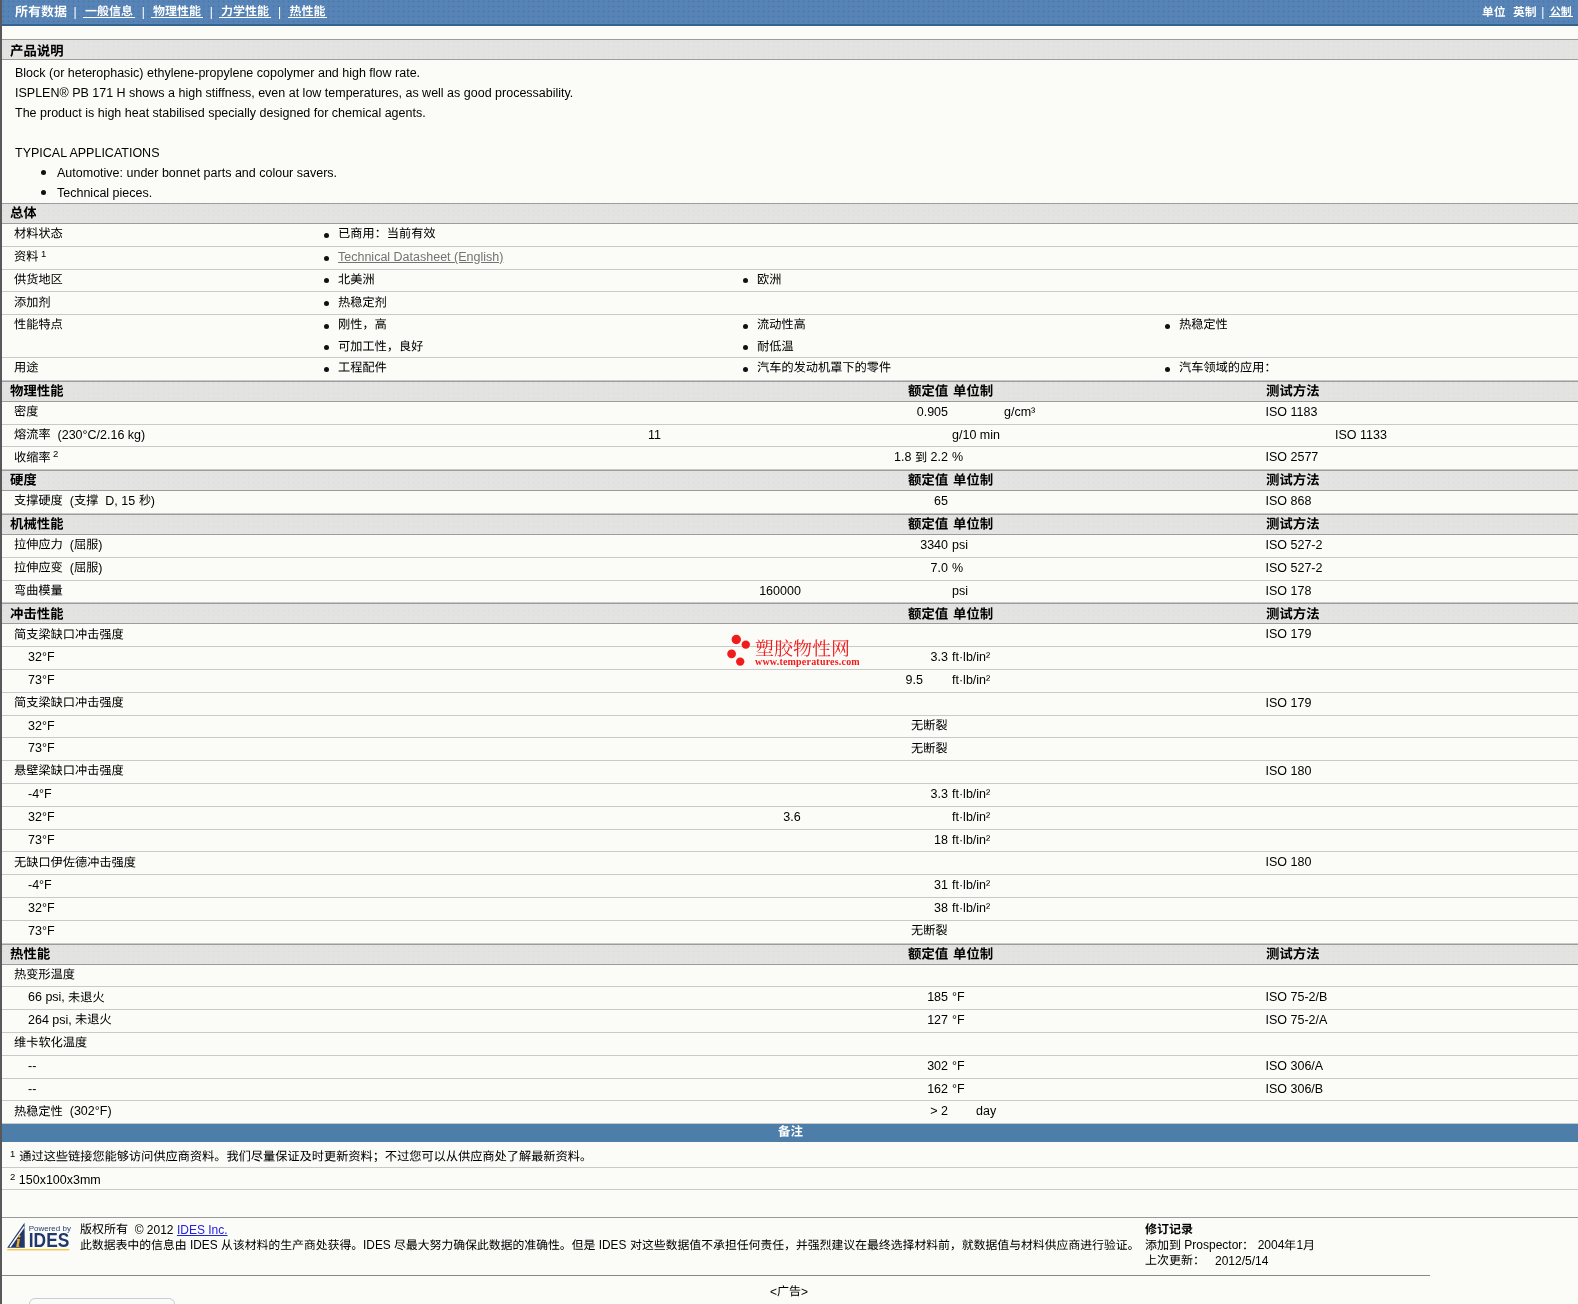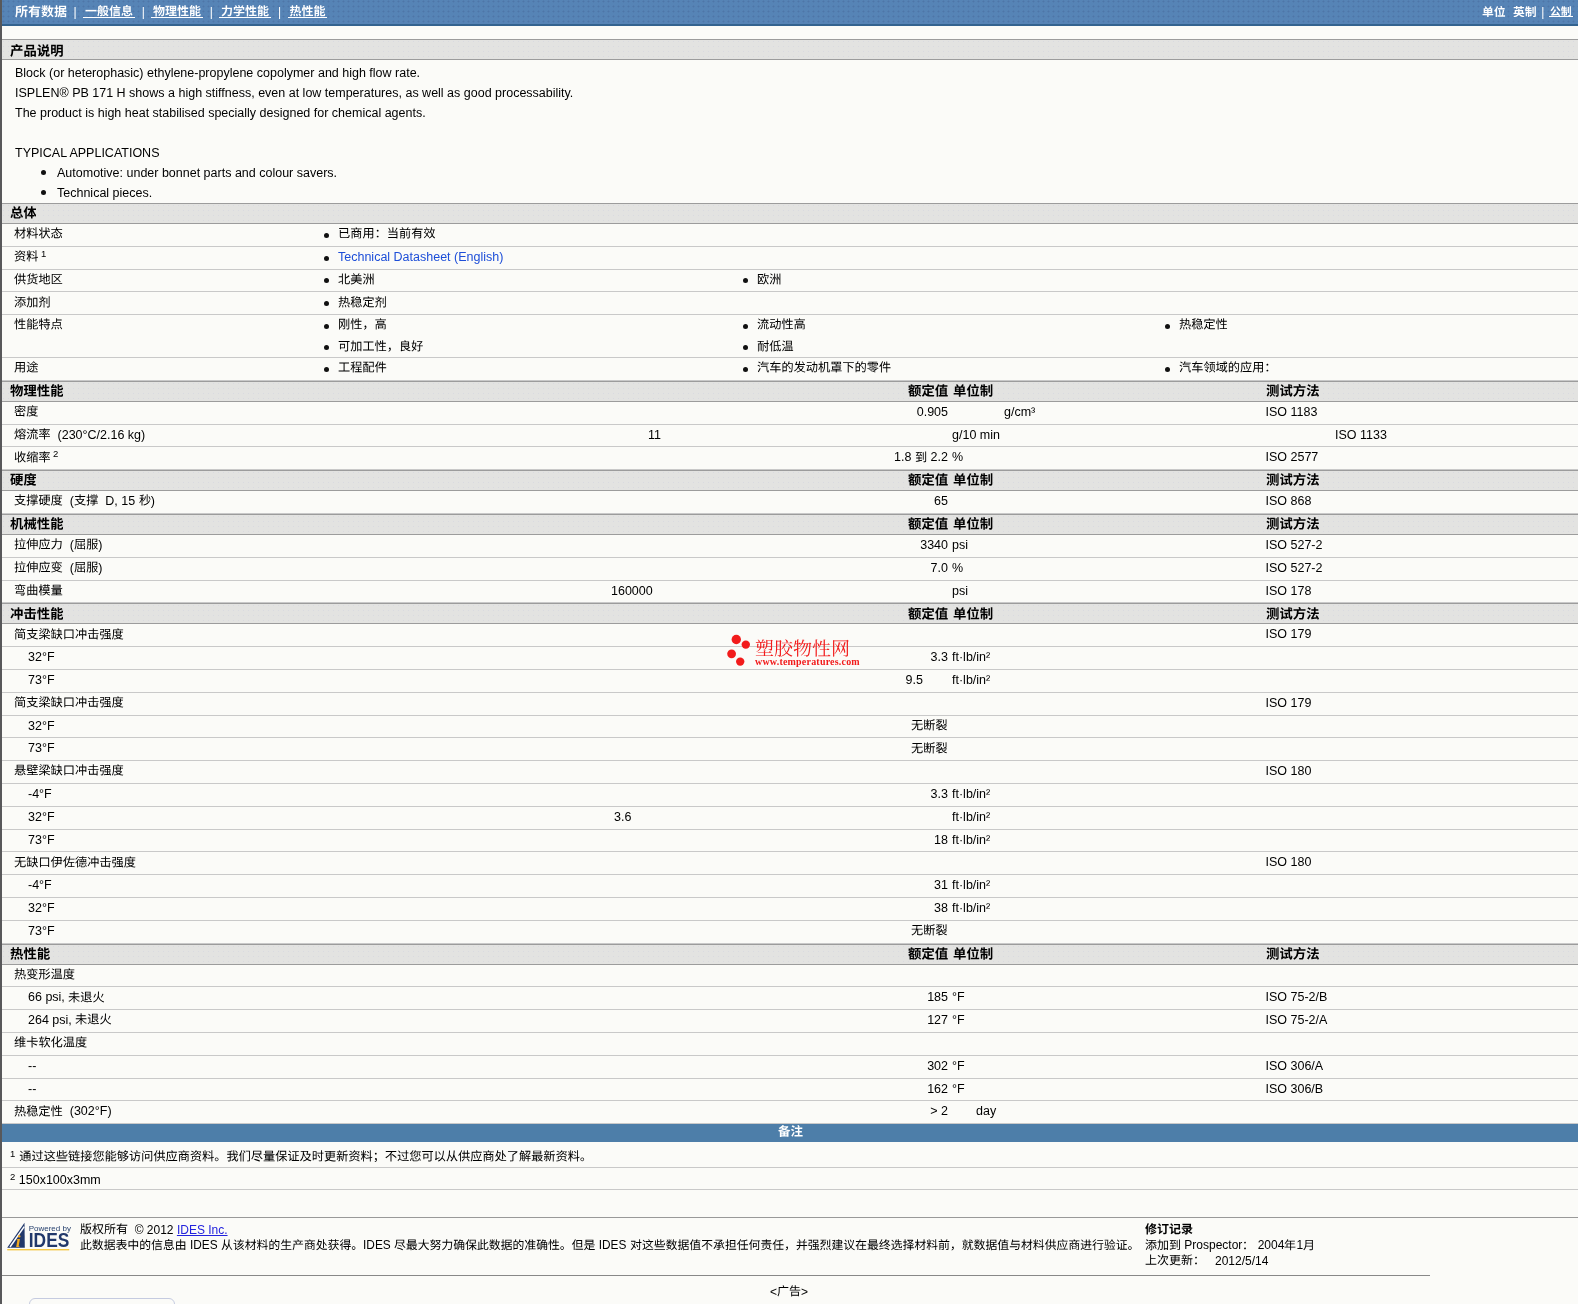--- a/index.html
+++ b/index.html
@@ -8,21 +8,21 @@
 svg.k{display:inline-block;height:1em;vertical-align:-0.12em;fill:currentColor}
 .nav{position:absolute;left:2px;right:0;top:0;height:26px;background-color:#5684b6;background-image:radial-gradient(circle at 1.5px 1.5px, rgba(40,50,100,0.17) 0.9px, rgba(0,0,0,0) 1.1px);background-size:5px 5px;border-bottom:2px solid #33638f;color:#fff;line-height:24px;padding-left:13px;font-size:13px;white-space:nowrap}
 .nav .sep{padding:0 6.5px;font-size:12px;color:#fff}
 .nright{position:absolute;right:5px;top:0;font-size:11.8px;line-height:24px}
 .shead{position:absolute;left:2px;right:0;background-color:#e3e3e1;background-image:radial-gradient(circle at 1.5px 1.5px, rgba(150,160,220,0.13) 0.8px, rgba(0,0,0,0) 1px);background-size:5px 5px;border-top:1px solid #9c9c9c;border-bottom:1px solid #9c9c9c;font-size:13.4px;line-height:19px;font-weight:bold}
 .row{position:absolute;left:2px;right:0;border-bottom:1px solid #c9c9c9;font-size:12.5px;white-space:nowrap}
 .row svg.k,.fn svg.k{font-size:12.2px}
 .dot{position:absolute;width:5px;height:5px;border-radius:2.5px;background:#111}
 .en{position:absolute;height:20px;line-height:20px;font-size:12.5px}
 sup{position:relative;top:-4px;font-size:9.5px;vertical-align:baseline;line-height:0}
-.lnk1{color:#1d4ed8;}
+.lnk1{color:#737373;text-decoration:underline}
 .lnk2{color:#2222dd;text-decoration:underline}
 .note{position:absolute;left:2px;right:0;top:1124.2px;height:17.6px;background:#4d7ea9;color:#fff;text-align:center;line-height:17.6px;font-size:12.5px}
 .fn{position:absolute;left:2px;right:0;border-bottom:1px solid #c9c9c9;padding-left:8px;font-size:12.5px}
 .ftx{position:absolute;font-size:12px;height:15px;line-height:15px;white-space:nowrap}
 .ftx svg.k{font-size:inherit}
 .wm{position:absolute;left:727px;top:634px;width:140px;height:40px;z-index:5}
 </style></head>
 <body>
 <svg width="0" height="0" style="position:absolute">
     <defs>
@@ -1159,21 +1159,21 @@
   </div>
 <div class="row" style="top:580.6px;height:22.8px;line-height:21.8px">
     <span style="position:absolute;left:12px"><svg class="k" style="width:4em;" viewBox="0 0 4000 1000">
         <g transform="translate(0,860) scale(1,-1)">
           <use href="#r5f2f" x="0"></use>
           <use href="#r66f2" x="1000"></use>
           <use href="#r6a21" x="2000"></use>
           <use href="#r91cf" x="3000"></use>
         </g>
       </svg></span>
-    <span style="position:absolute;left:609px;width:300px;text-align:left">160000</span>
+    <span style="position:absolute;left:628px;width:300px;text-align:center">160000</span>
     <span style="position:absolute;left:950px">psi</span>
     <span style="position:absolute;left:1263.5px">ISO 178</span>
   </div>
 <div class="shead" style="top:603.4px;height:21.0px">
     <span style="position:absolute;left:7.5px"><svg class="k" style="width:4em;" viewBox="0 0 4000 1000">
         <g transform="translate(0,860) scale(1,-1)">
           <use href="#b51b2" x="0"></use>
           <use href="#b51fb" x="1000"></use>
           <use href="#b6027" x="2000"></use>
           <use href="#b80fd" x="3000"></use>
@@ -1280,21 +1280,21 @@
       </svg></span>
     <span style="position:absolute;left:1263.5px">ISO 180</span>
   </div>
 <div class="row" style="top:783.9999999999997px;height:22.8px;line-height:21.8px">
     <span style="position:absolute;left:26px">-4°F</span>
     <span style="position:absolute;left:646px;width:300px;text-align:right">3.3</span>
     <span style="position:absolute;left:950px">ft·lb/in²</span>
   </div>
 <div class="row" style="top:806.7999999999996px;height:22.8px;line-height:21.8px">
     <span style="position:absolute;left:26px">32°F</span>
-    <span style="position:absolute;left:612px;width:300px;text-align:left">3.6</span>
+    <span style="position:absolute;left:640px;width:300px;text-align:center">3.6</span>
     <span style="position:absolute;left:950px">ft·lb/in²</span>
   </div>
 <div class="row" style="top:829.5999999999996px;height:22.8px;line-height:21.8px">
     <span style="position:absolute;left:26px">73°F</span>
     <span style="position:absolute;left:646px;width:300px;text-align:right">18</span>
     <span style="position:absolute;left:950px">ft·lb/in²</span>
   </div>
 <div class="row" style="top:852.3999999999995px;height:22.8px;line-height:21.8px">
     <span style="position:absolute;left:12px"><svg class="k" style="width:10em;" viewBox="0 0 10000 1000">
         <g transform="translate(0,860) scale(1,-1)">

